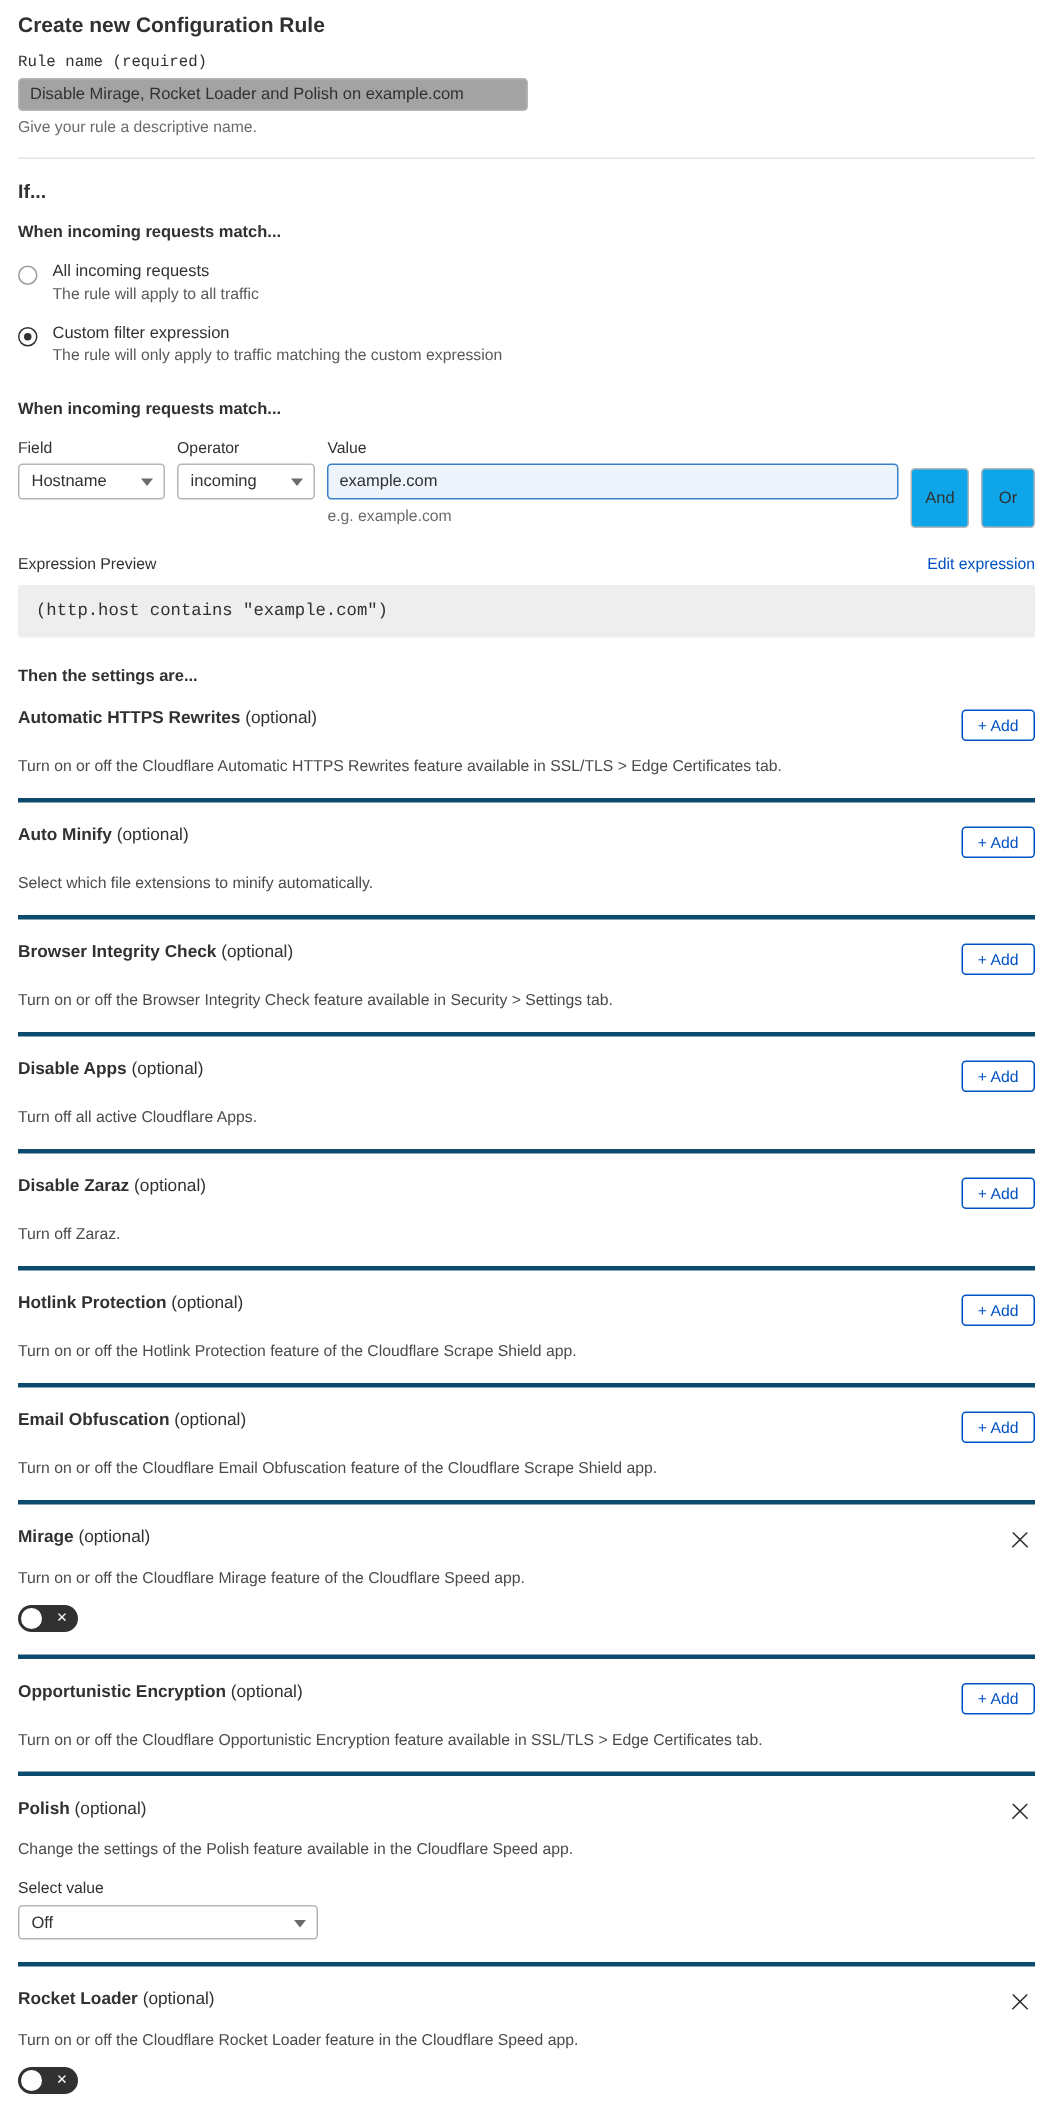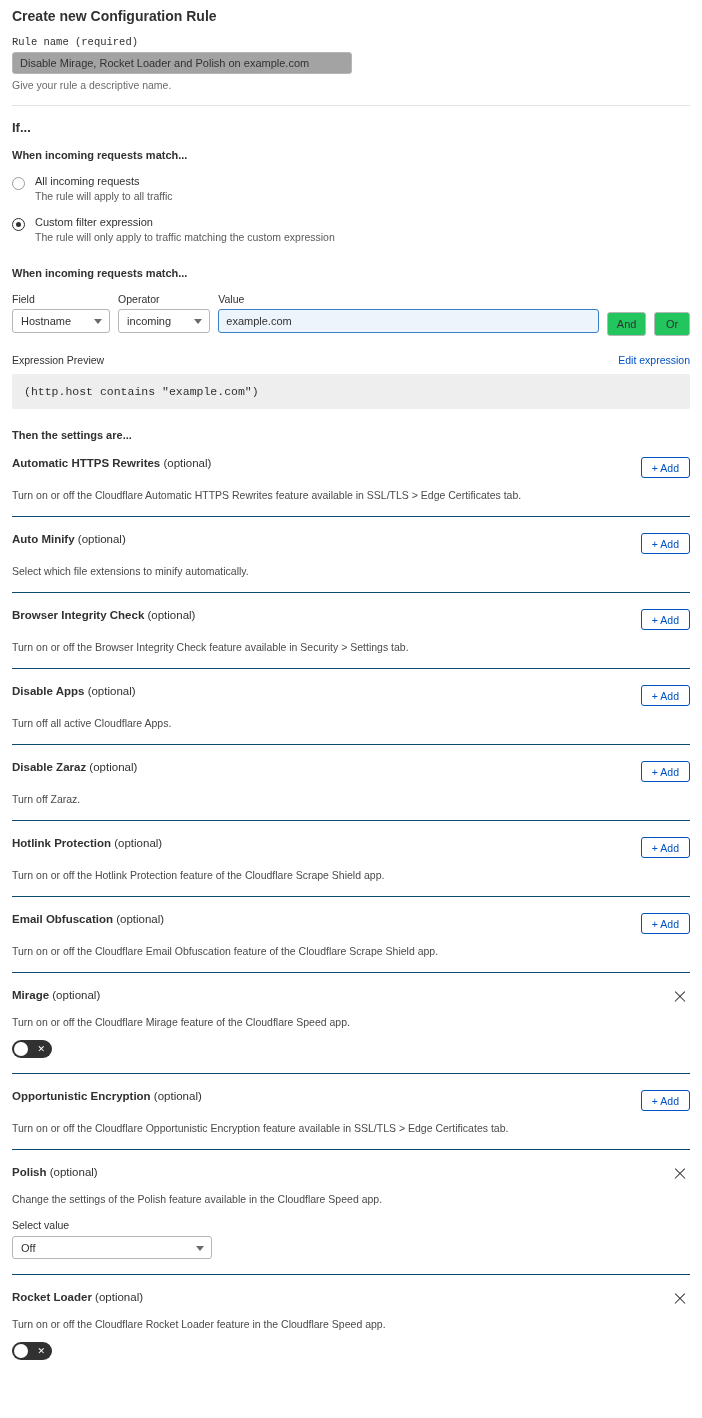--- a/index.html
+++ b/index.html
@@ -133,25 +133,25 @@
     background: #eef4fb;
     font-size: 11px;
     color: #313131;
     padding: 0 7px;
     font-family: "Liberation Sans", sans-serif;
     outline: none;
   }
   .value-hint { font-size: 10.5px; color: #6b6b6b; margin-top: 5px; }
 
   .logic-btn {
-    height: 24px;
+    height: 40px;
     min-width: 36px;
     border: 1px solid #b6b6b6;
     border-radius: 3px;
-    background: #22c55e;
+    background: #0ea5e9;
     font-size: 11px;
     color: #313131;
     font-family: "Liberation Sans", sans-serif;
     cursor: pointer;
     padding: 0 9px;
     margin-top: 19px;
   }
 
   .preview-head {
     display: flex;
@@ -178,21 +178,21 @@
 
   .then-title {
     font-size: 11px;
     font-weight: bold;
     margin: 20px 0 0 0;
     color: #313131;
   }
 
   .setting {
     padding: 16px 0 15px 0;
-    border-bottom: 1px solid #0c4a6e;
+    border-bottom: 3px solid #0c4a6e;
     position: relative;
   }
   .setting:first-of-type { border-top: none; }
   .setting-head {
     display: flex;
     justify-content: space-between;
     align-items: flex-start;
   }
   .setting-name {
     font-size: 11.5px;
@@ -318,20 +318,21 @@
       <div class="col-label">Operator</div>
       <div class="select-box">
         <span>incoming</span>
         <span class="caret"></span>
       </div>
     </div>
 
     <div class="fg-col col-value">
       <div class="col-label">Value</div>
       <input class="value-input" value="example.com" style="">
+      <div class="value-hint">e.g. example.com</div>
     </div>
 
     <button class="logic-btn">And</button>
     <button class="logic-btn">Or</button>
   </div>
 
   <div class="preview-head">
     <span class="preview-label">Expression Preview</span>
     <a class="edit-link">Edit expression</a>
   </div>

